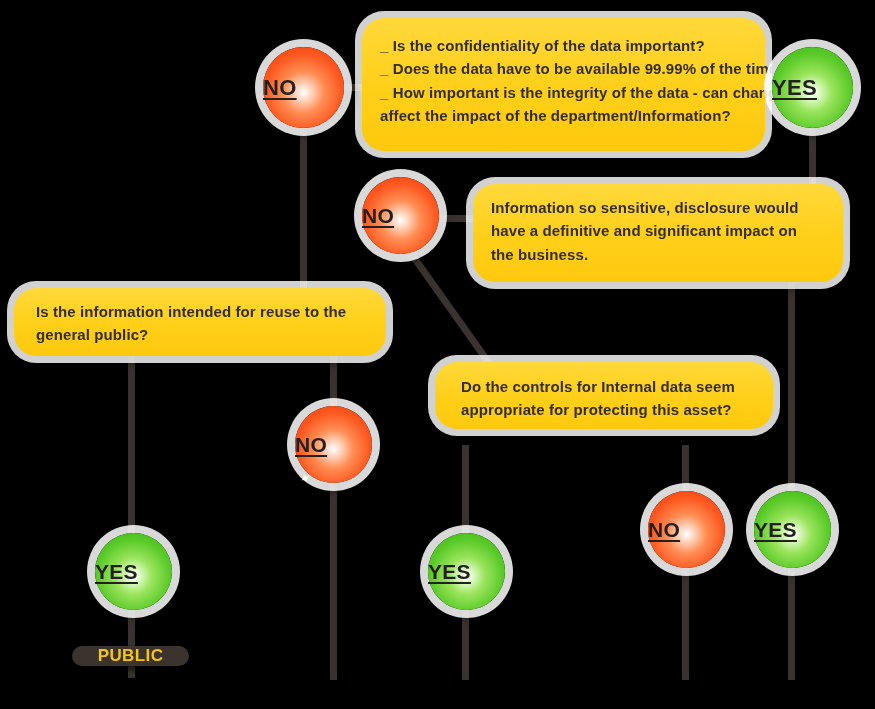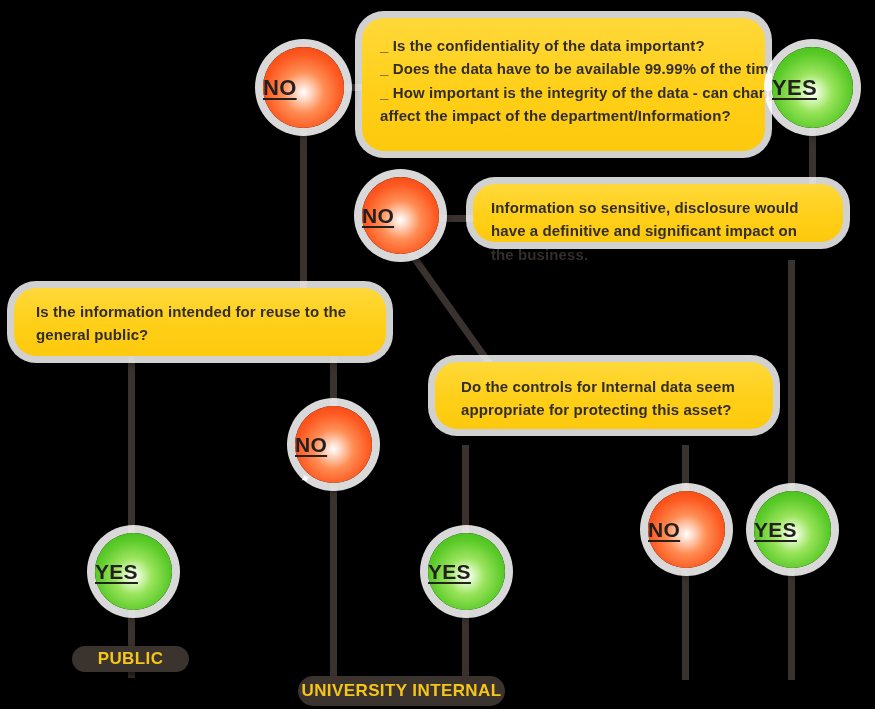--- a/index.html
+++ b/index.html
@@ -106,21 +106,21 @@
 
   <div class="line v" style="left:788px;top:556px;width:7px;height:124px;"></div>
 
   <div class="qbox" style="left:362px;top:18px;width:403px;height:133px;padding-top:16px;">
     <span class="ln">_ Is the confidentiality of the data important?</span>
     <span class="ln">_ Does the data have to be available 99.99% of the time?</span>
     <span class="ln">_ How important is the integrity of the data - can changes</span>
     <span class="ln">affect the impact of the department/Information?</span>
   </div>
 
-  <div class="qbox" style="left:473px;top:184px;width:370px;height:58px;padding-top:12px;">
+  <div class="qbox" style="left:473px;top:184px;width:370px;height:98px;padding-top:12px;">
     <span class="ln">Information so sensitive, disclosure would</span>
     <span class="ln">have a definitive and significant impact on</span>
     <span class="ln">the business.</span>
   </div>
 
   <div class="qbox" style="left:14px;top:288px;width:372px;height:68px;padding-top:12px;padding-left:22px;">
     <span class="ln">Is the information intended for reuse to the</span>
     <span class="ln">general public?</span>
   </div>
 
@@ -155,22 +155,19 @@
   </div>
 
   <div class="node no" style="left:648px;top:491px;width:77px;height:77px;">
     <span class="lbl" style="font-size:21px;">NO</span>
   </div>
 
   <div class="node yes" style="left:754px;top:491px;width:77px;height:77px;">
     <span class="lbl" style="font-size:21px;">YES</span>
   </div>
 
-  <div class="pill" style="left:72px;top:646px;width:117px;height:26px;text-align:center;">
+  <div class="pill" style="left:72px;top:646px;width:117px;height:20px;text-align:center;">
     <span>PUBLIC</span>
   </div>
 
-  <div class="pill" style="left:298px;top:676px;width:207px;height:30px;">
-    <span>UNIVERSITY INTERNAL</span>
-  </div>
 
 
 </div>
 
 </body></html>

